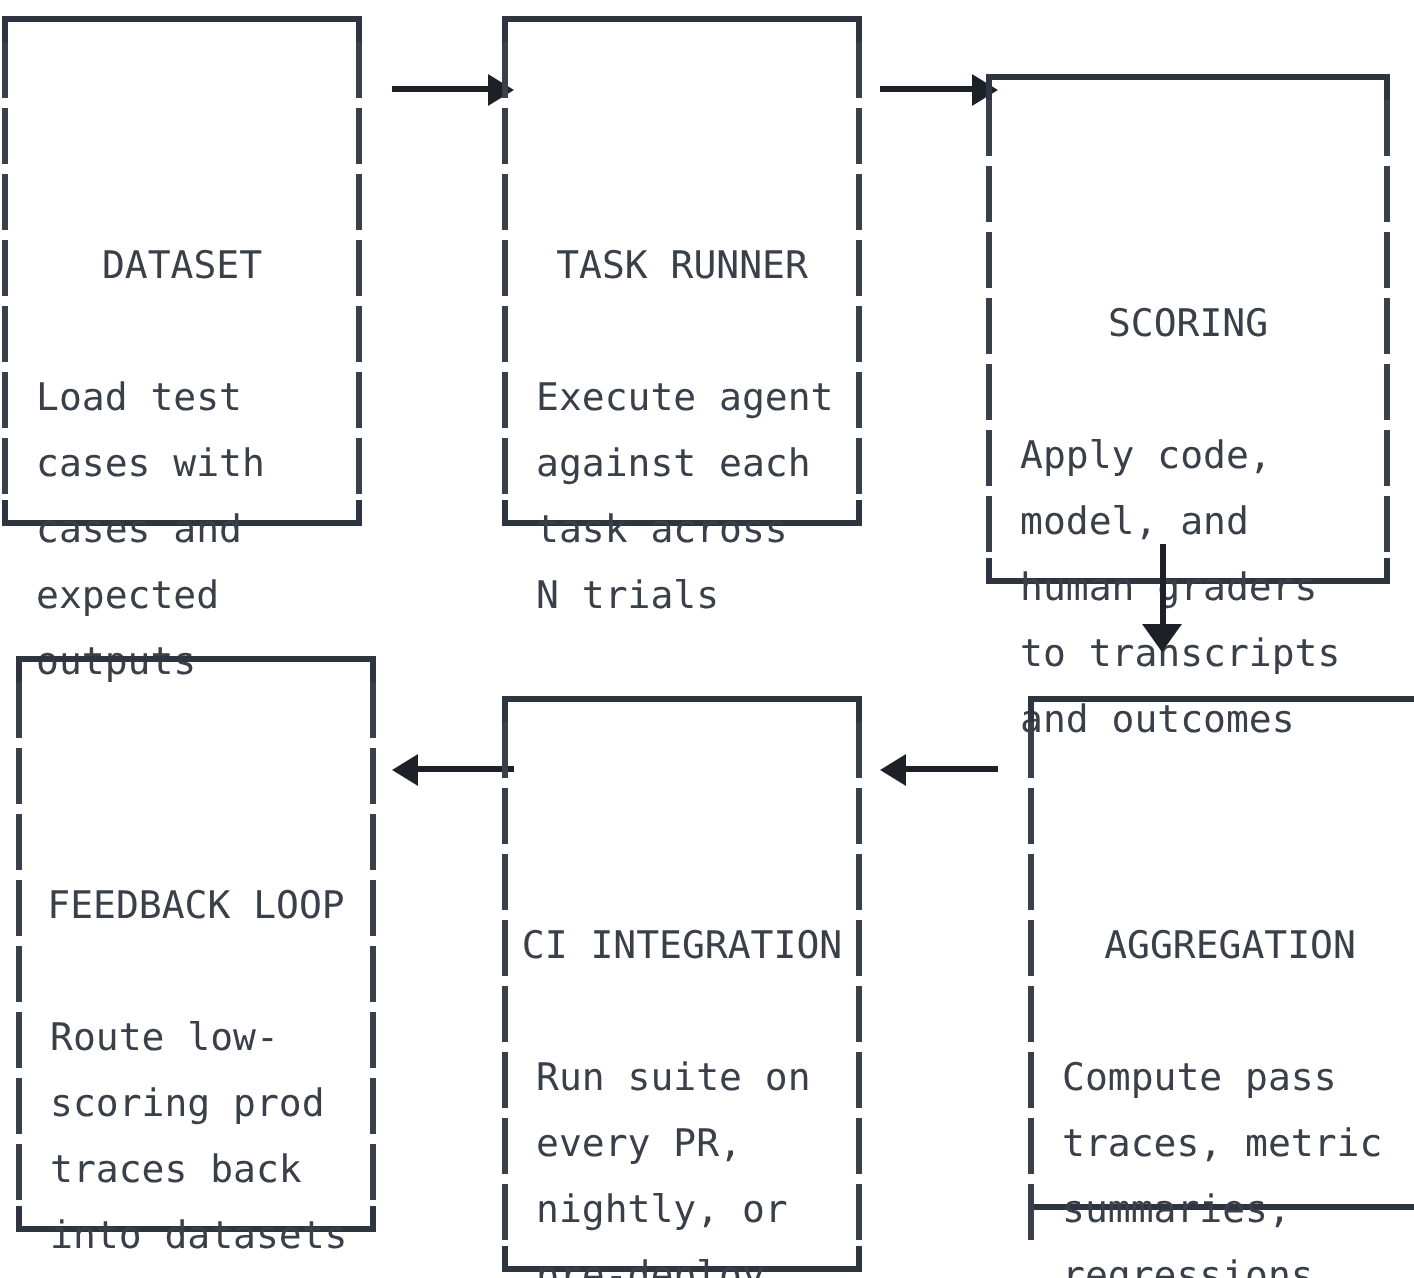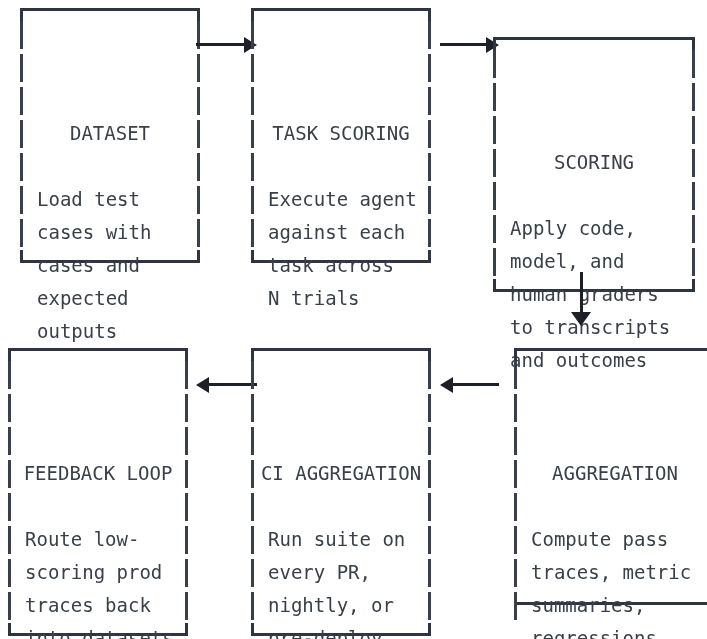--- a/index.html
+++ b/index.html
@@ -114,21 +114,21 @@
     border-left: 10px solid transparent;
     border-right: 10px solid transparent;
     border-top: 14px solid #1d2127;
   }
 </style>
 </head>
 <body>
 
 <div id="diagram">
 
-  <div class="box" style="left:20px; top:8px; width:180px; height:255px;">
+  <div class="box" style="left:1px; top:8px; width:180px; height:255px;">
     <div class="rail rail-top" style="left:3px; right:3px;"></div>
     <div class="stub stub-tl" style="height:13px;"></div>
     <div class="stub stub-tr" style="height:13px;"></div>
     <div class="rail rail-bot" style="left:3px; right:3px;"></div>
     <div class="stub stub-bl" style="height:13px;"></div>
     <div class="stub stub-br" style="height:13px;"></div>
     <div class="rows">
       <div class="row">
         <span class="bar bar-l"></span>
         <span class="bar bar-r"></span>
@@ -175,21 +175,21 @@
     <div class="rail rail-top" style="left:3px; right:3px;"></div>
     <div class="stub stub-tl" style="height:13px;"></div>
     <div class="stub stub-tr" style="height:13px;"></div>
     <div class="rail rail-bot" style="left:3px; right:3px;"></div>
     <div class="stub stub-bl" style="height:13px;"></div>
     <div class="stub stub-br" style="height:13px;"></div>
     <div class="rows">
       <div class="row">
         <span class="bar bar-l"></span>
         <span class="bar bar-r"></span>
-        <span class="txt">TASK SCORING</span>
+        <span class="txt">TASK RUNNER</span>
       </div>
       <div class="row">
         <span class="bar bar-l"></span>
         <span class="bar bar-r"></span>
       </div>
       <div class="row">
         <span class="bar bar-l"></span>
         <span class="bar bar-r"></span>
         <span class="txt left">Execute agent</span>
       </div>
@@ -264,21 +264,21 @@
         <span class="txt left">and outcomes</span>
       </div>
     </div>
   </div>
 
   <div class="arrow" style="left:571px; top:272px; width:20px; height:60px;">
     <span class="shaft" style="left:9px; top:0; width:3px; height:42px;"></span>
     <span class="headD" style="left:0; top:40px;"></span>
   </div>
 
-  <div class="box" style="left:8px; top:348px; width:180px; height:288px;">
+  <div class="box" style="left:8px; top:328px; width:180px; height:288px;">
     <div class="rail rail-top" style="left:3px; right:3px;"></div>
     <div class="stub stub-tl" style="height:13px;"></div>
     <div class="stub stub-tr" style="height:13px;"></div>
     <div class="rail rail-bot" style="left:3px; right:3px;"></div>
     <div class="stub stub-bl" style="height:13px;"></div>
     <div class="stub stub-br" style="height:13px;"></div>
     <div class="rows">
       <div class="row">
         <span class="bar bar-l"></span>
         <span class="bar bar-r"></span>
@@ -330,21 +330,21 @@
     <div class="rail rail-top" style="left:3px; right:3px;"></div>
     <div class="stub stub-tl" style="height:13px;"></div>
     <div class="stub stub-tr" style="height:13px;"></div>
     <div class="rail rail-bot" style="left:3px; right:3px;"></div>
     <div class="stub stub-bl" style="height:13px;"></div>
     <div class="stub stub-br" style="height:13px;"></div>
     <div class="rows">
       <div class="row">
         <span class="bar bar-l"></span>
         <span class="bar bar-r"></span>
-        <span class="txt fill">CI AGGREGATION</span>
+        <span class="txt fill">CI INTEGRATION</span>
       </div>
       <div class="row">
         <span class="bar bar-l"></span>
         <span class="bar bar-r"></span>
       </div>
       <div class="row">
         <span class="bar bar-l"></span>
         <span class="bar bar-r"></span>
         <span class="txt left">Run suite on</span>
       </div>

